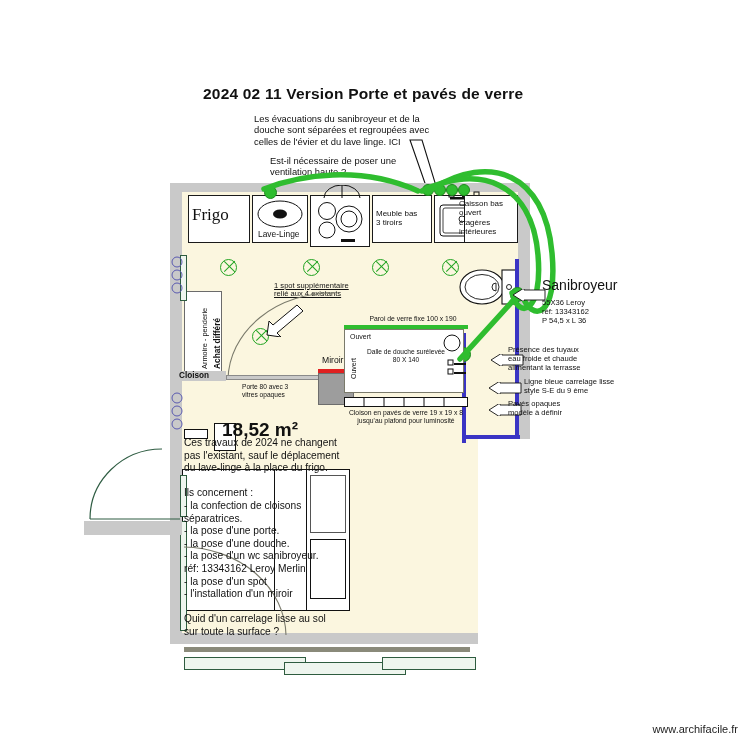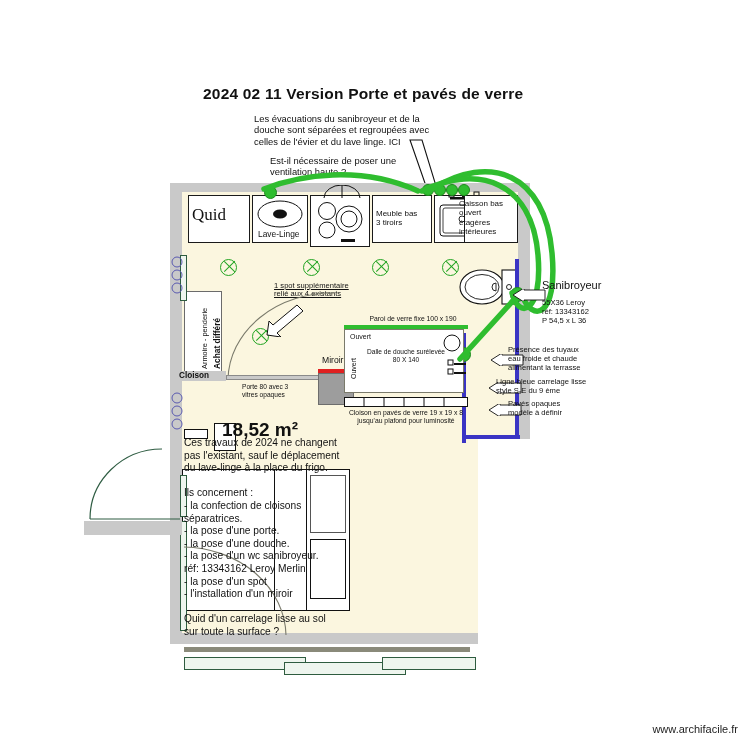--- a/index.html
+++ b/index.html
@@ -67,21 +67,21 @@
   <div class="wallgrey" style="left:0;top:0;width:360px;height:9px;"></div>
   <div class="wallgrey" style="left:0;top:0;width:12px;height:460px;"></div>
   <div class="wallgrey" style="left:348px;top:0;width:12px;height:255px;"></div>
   <div class="wallgrey" style="left:296px;top:246px;width:64px;height:10px;"></div>
   <div class="wallgrey" style="left:296px;top:246px;width:12px;height:215px;"></div>
   <div class="wallgrey" style="left:0;top:450px;width:308px;height:11px;"></div>
 
   <div class="floor" style="left:12px;top:9px;width:336px;height:441px;"></div>
 
   <div class="unit" style="left:18px;top:12px;width:62px;height:48px;"></div>
-  <div class="abs nosel" style="left:22px;top:22px;font-family:'Liberation Serif',serif;font-size:17px;">Quid</div>
+  <div class="abs nosel" style="left:22px;top:22px;font-family:'Liberation Serif',serif;font-size:17px;">Frigo</div>
 
   <div class="unit" style="left:82px;top:12px;width:56px;height:48px;"></div>
   <svg class="abs nosel" style="left:86px;top:16px;" width="48" height="30">
     <ellipse cx="24" cy="15" rx="22" ry="13" fill="#fff" stroke="#111" stroke-width="1"></ellipse>
     <ellipse cx="24" cy="15" rx="7" ry="4.5" fill="#111"></ellipse>
   </svg>
   <div class="unit-lbl nosel" style="left:88px;top:47px;font-size:8.4px;">Lave-Linge</div>
 
   <div class="unit" style="left:140px;top:12px;width:60px;height:52px;"></div>
   <svg class="abs nosel" style="left:143px;top:14px;" width="54" height="48">
@@ -256,39 +256,39 @@
       <path d="M262 48 C 320 20 372 40 378 112 C 383 172 358 176 352 150"></path>
 
       <path d="M360 150 L 300 216"></path>
 
       <path d="M258 48 C 200 22 140 32 104 46"></path>
     </g>
   </svg>
 
 </div>
 
-<div class="abs callout nosel" style="left:542px;top:281px;font-size:11px;">Sanibroyeur</div>
+<div class="abs callout nosel" style="left:542px;top:281px;font-size:14px;">Sanibroyeur</div>
 <svg class="abs nosel" style="left:512px;top:289px;" width="34" height="12">
   <polygon points="33,1 12,1 12,-1 1,6 12,13 12,11 33,11" fill="#ffffff" stroke="#111" stroke-width="0.9"></polygon>
 </svg>
 <div class="abs callout nosel" style="left:542px;top:298px;">55X36 Leroy
 réf: 13343162
 P 54,5 x L 36</div>
 
 <svg class="abs nosel" style="left:490px;top:354px;" width="34" height="12">
   <polygon points="33,1 12,1 12,-1 1,6 12,13 12,11 33,11" fill="#ffffff" stroke="#111" stroke-width="0.9"></polygon>
 </svg>
 <div class="abs callout nosel" style="left:508px;top:345px;">Présence des tuyaux
 eau froide et chaude
 alimentant la terrasse</div>
 
 <svg class="abs nosel" style="left:488px;top:382px;" width="34" height="12">
   <polygon points="33,1 12,1 12,-1 1,6 12,13 12,11 33,11" fill="#ffffff" stroke="#111" stroke-width="0.9"></polygon>
 </svg>
-<div class="abs callout nosel" style="left:496px;top:377px;">Ligne bleue carrelage lisse
+<div class="abs callout nosel" style="left:524px;top:377px;">Ligne bleue carrelage lisse
 style S-E du 9 ème</div>
 
 <svg class="abs nosel" style="left:488px;top:404px;" width="34" height="12">
   <polygon points="33,1 12,1 12,-1 1,6 12,13 12,11 33,11" fill="#ffffff" stroke="#111" stroke-width="0.9"></polygon>
 </svg>
 <div class="abs callout nosel" style="left:508px;top:399px;">Pavés opaques
 modèle à définir</div>
 
 <div class="abs nosel" id="area-label">18,52 m²</div>
 <div class="abs nosel" id="left-text">Ces travaux de 2024 ne changent

